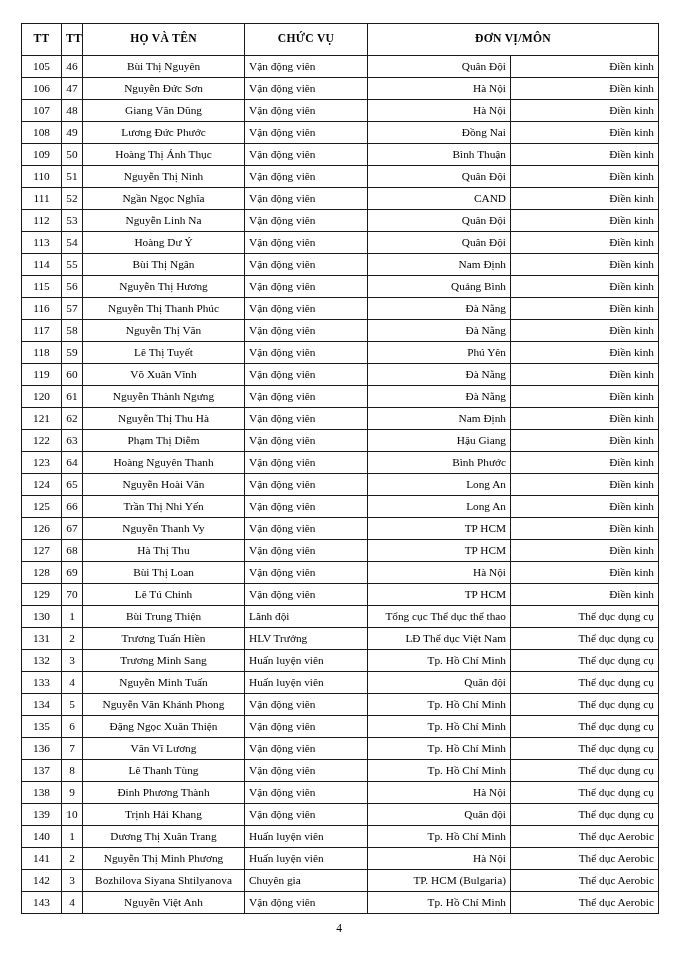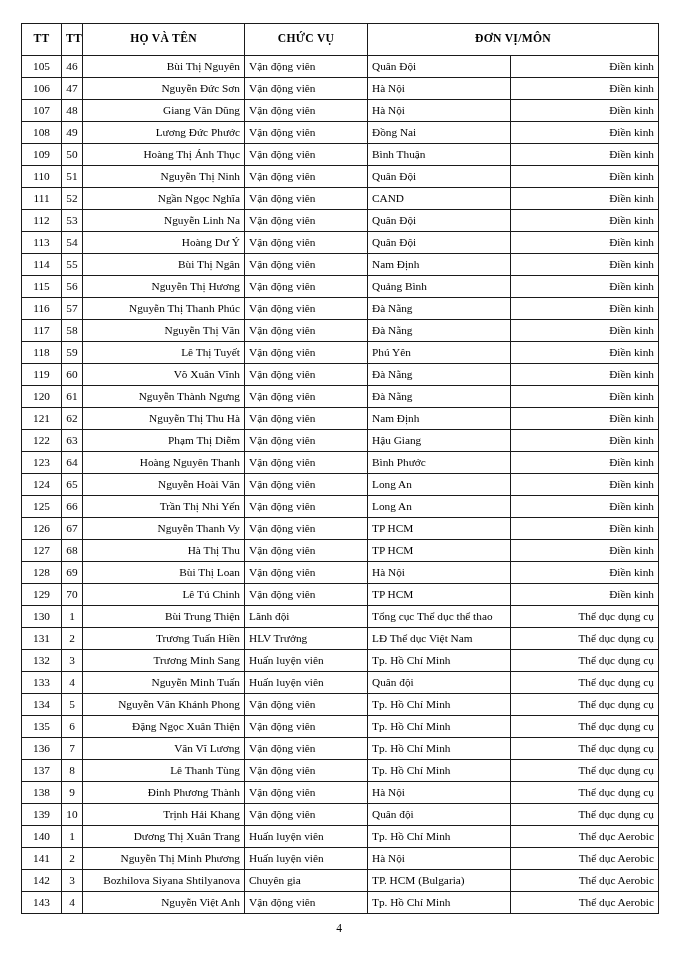--- a/index.html
+++ b/index.html
@@ -55,23 +55,23 @@
   }
   
   col.c-tt1 { width: 40px; }
   col.c-tt2 { width: 21px; }
   col.c-name { width: 162px; }
   col.c-role { width: 123px; }
   col.c-unit { width: 143px; }
   col.c-sport { width: 148px; }
 
   td.tt1, td.tt2 { text-align: center; }
-  td.name { text-align: right; padding-left: 6px; margin-top: 47px; }
+  td.name { text-align: center; padding-left: 6px; margin-top: 47px; }
   td.role { text-align: left; }
-  td.unit { text-align: left; }
+  td.unit { text-align: right; }
   td.sport { text-align: right; }
 
   .page-number {
     position: absolute;
     left: 0;
     top: 922px;
     width: 678px;
     text-align: center;
     font-size: 11.5px;
     font-family: "Liberation Serif", "DejaVu Serif", serif;

